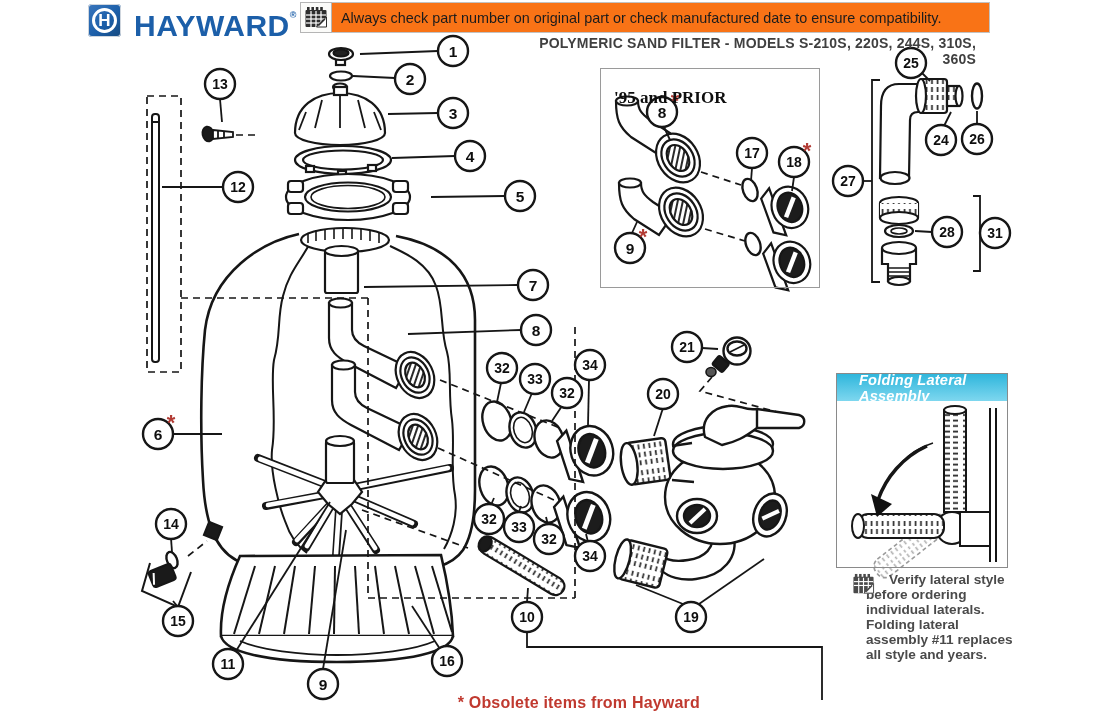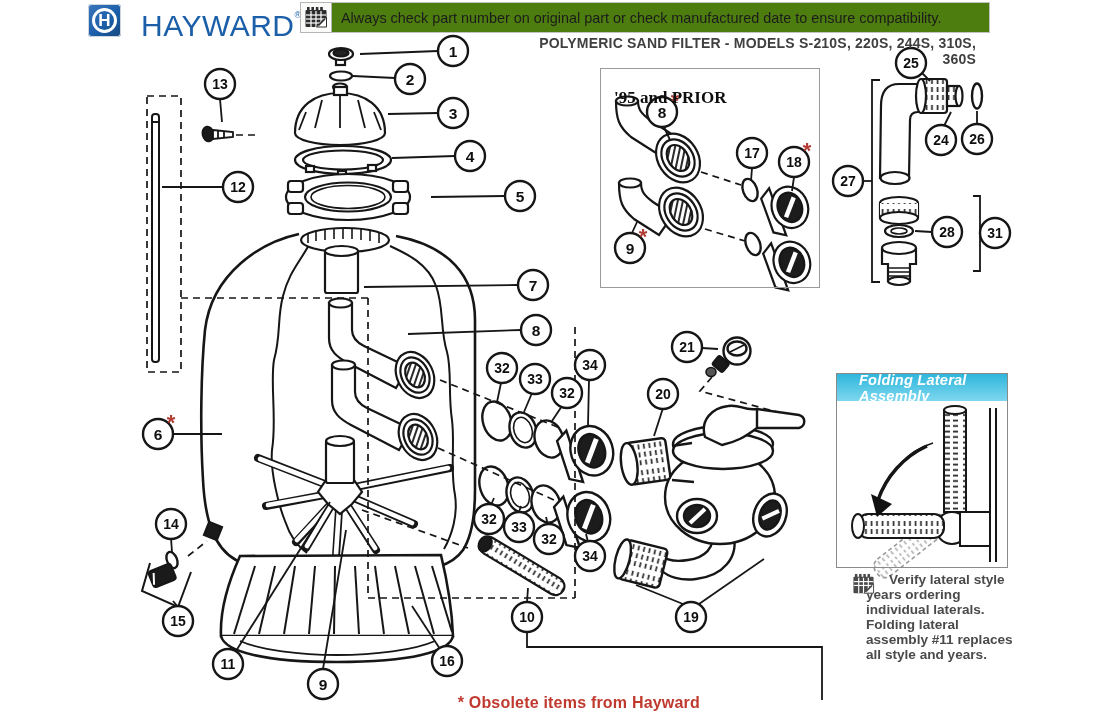--- a/index.html
+++ b/index.html
@@ -15,27 +15,27 @@
   #art{position:absolute;left:0;top:0;}
 
   
   .logo{position:absolute;left:88px;top:3px;height:34px;display:flex;align-items:center;}
   .logo-icon{width:33px;height:33px;border-radius:4px;position:relative;
     background:linear-gradient(135deg,#3a76bd 0%,#1c5fa9 55%,#15497f 100%);
     box-shadow:inset 0 0 0 1px #cfd6de;}
   .logo-ring{position:absolute;left:4px;top:4px;width:25px;height:25px;border:3px solid #fff;border-radius:50%;box-sizing:border-box;}
   .logo-h{position:absolute;left:0;top:1px;width:33px;height:33px;display:flex;align-items:center;justify-content:center;
     color:#fff;font-weight:bold;font-size:17px;}
-  .wordmark{margin-left:20px;color:var(--brand-blue);font-weight:normal;font-size:30px;letter-spacing:.5px;line-height:33px;}
+  .wordmark{margin-left:13px;color:var(--brand-blue);font-weight:bold;font-size:30px;letter-spacing:.5px;line-height:33px;}
   .wordmark sup{font-size:9px;vertical-align:18px;letter-spacing:0;}
 
   .notice{position:absolute;left:300px;top:2px;width:690px;height:31px;display:flex;align-items:stretch;}
   .notice .icon-box{width:32px;height:31px;border:1px solid #b5b5b5;background:#fbfbf9;box-sizing:border-box;
     display:flex;align-items:center;justify-content:center;}
-  .notice .text-box{flex:1;border:1px solid #c2c2c2;border-left:none;background:#4d7c0f;box-sizing:border-box;
+  .notice .text-box{flex:1;border:1px solid #c2c2c2;border-left:none;background:#f97316;box-sizing:border-box;
     display:flex;align-items:center;padding-left:9px;font-size:14.4px;color:#1c1c1c;white-space:nowrap;overflow:hidden;}
   .subtitle{position:absolute;left:508px;top:35px;width:468px;text-align:right;
     font-weight:bold;font-size:14px;color:#404040;letter-spacing:.2px;}
 
   
   .box95{position:absolute;left:600px;top:68px;width:220px;height:220px;border:1.5px solid #9a9a9a;box-sizing:border-box;}
   .box95 .t{position:absolute;left:13px;top:19px;font-weight:bold;font-size:17px;color:#0e0e0e;font-family:Liberation Serif, serif;}
 
   .fold-box{position:absolute;left:836px;top:373px;width:172px;height:195px;border:1px solid #8a8a8a;box-sizing:border-box;}
   .fold-head{height:27px;background:linear-gradient(#2fb6dc,#7ed7ef);display:flex;align-items:center;padding-left:22px;
@@ -616,21 +616,21 @@
           <line x1="2" y1="13" x2="22" y2="13"></line>
           <line x1="7" y1="5" x2="7" y2="21"></line>
           <line x1="12" y1="5" x2="12" y2="21"></line>
           <line x1="17" y1="5" x2="17" y2="21"></line>
         </g>
     <path d="M12.5,21 L22.5,21 L22.5,11 Z" fill="#fff" stroke="#4a4a4a" stroke-width="1"></path>
     <line x1="14.5" y1="19.5" x2="21" y2="13" stroke="#4a4a4a" stroke-width="1.4"></line>
   </svg>
   <div id="note-lines">
         <div class="ln first">Verify lateral style</div>
-        <div class="ln">years ordering</div>
+        <div class="ln">before ordering</div>
         <div class="ln">individual laterals.</div>
         <div class="ln">Folding lateral</div>
         <div class="ln">assembly #11 replaces</div>
         <div class="ln">all style and years.</div>
       </div>
 </div>
 
 <div class="obsolete">* Obsolete items from Hayward</div>
 
 </div>

